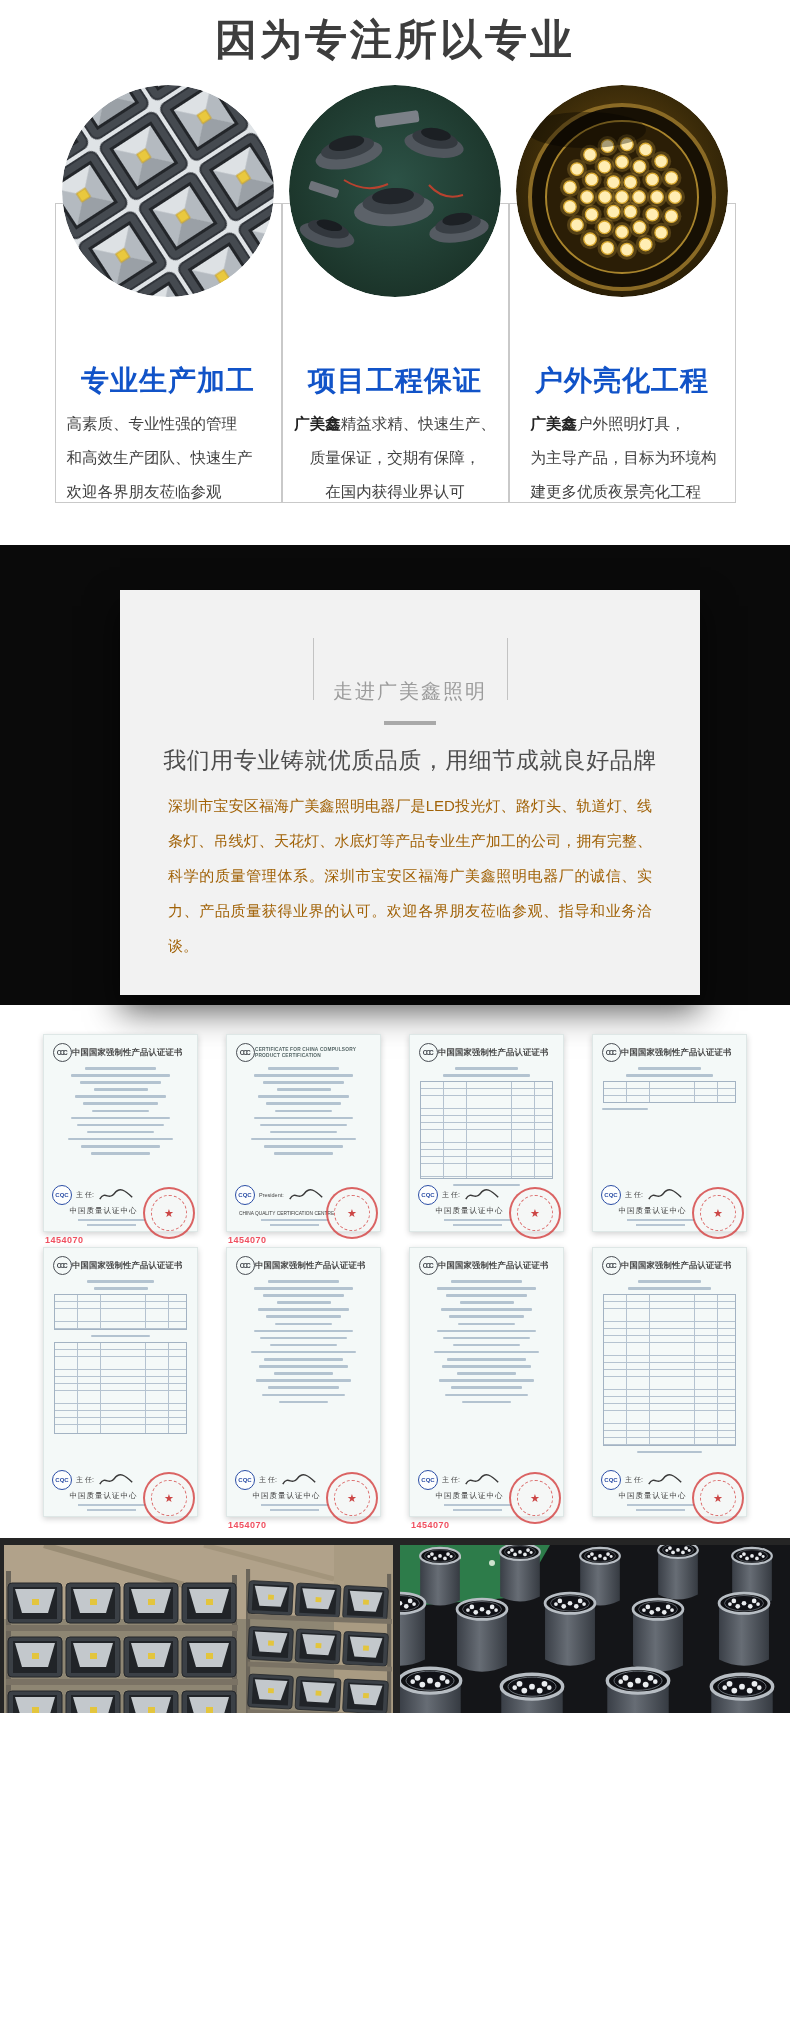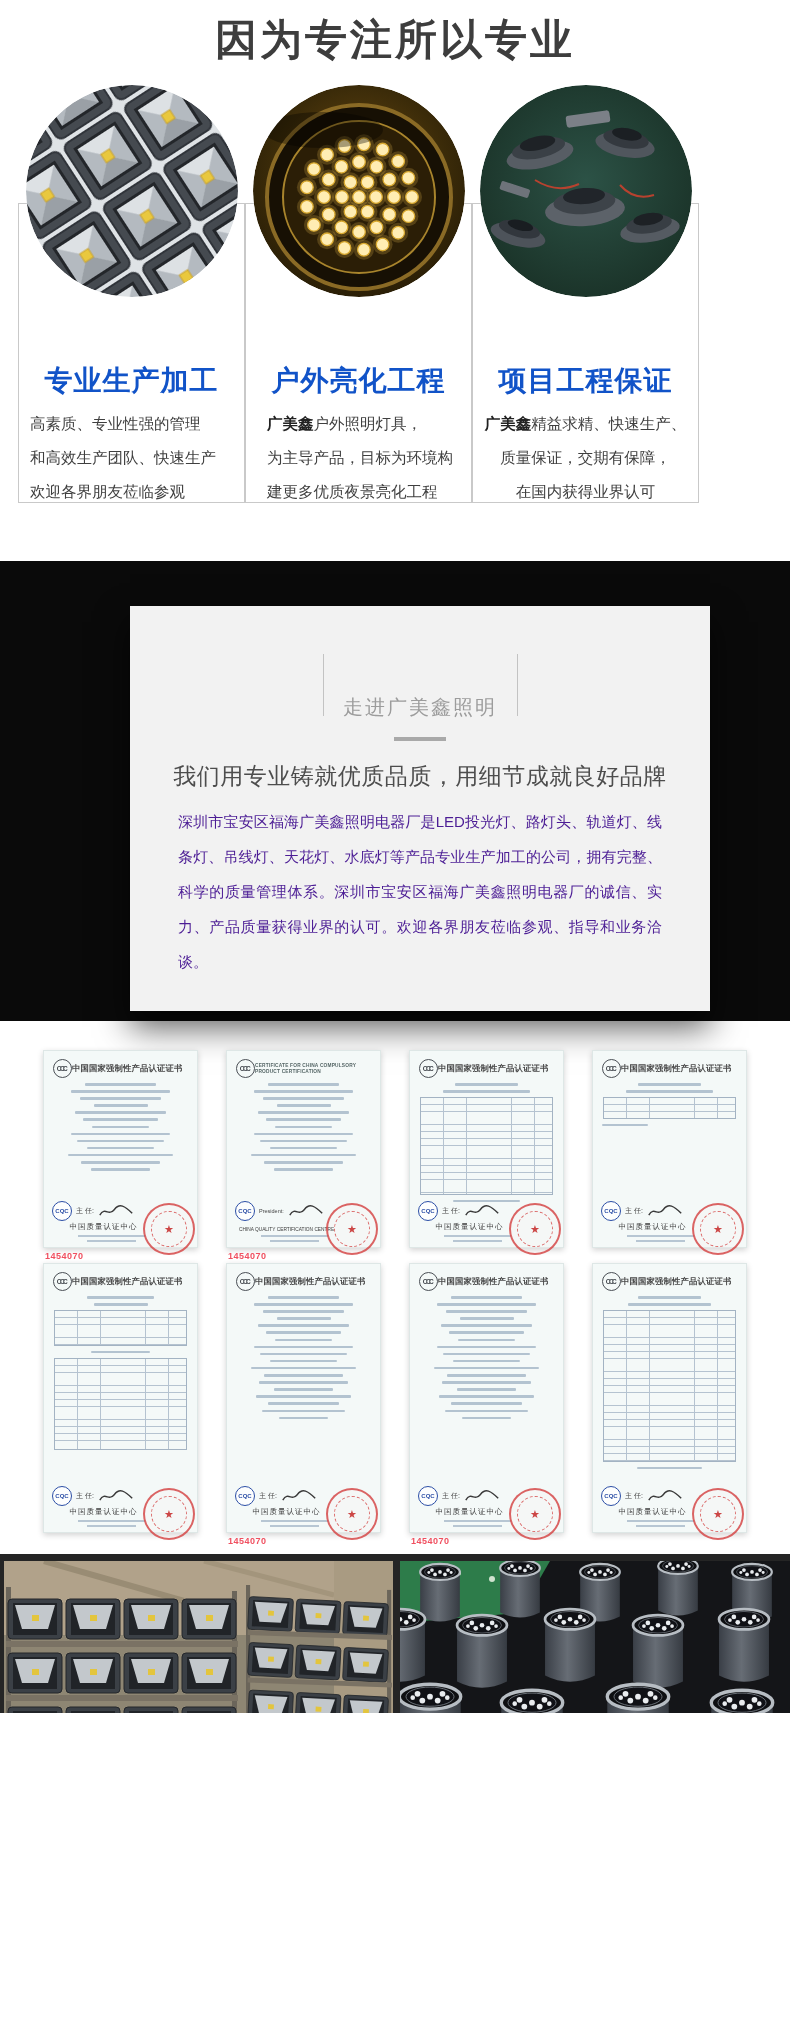--- a/index.html
+++ b/index.html
@@ -4,44 +4,44 @@
 <style>
   html,body{margin:0;padding:0;}
   body{width:790px;background:#ffffff;font-family:"Liberation Sans","DejaVu Sans",sans-serif;}
   .page{width:790px;height:1713px;overflow:hidden;position:relative;background:#fff;}
 
   
   .hero{height:80px;display:flex;align-items:center;justify-content:center;}
   .hero h1{margin:0;font-size:42px;font-weight:600;color:#3d3d3d;letter-spacing:3px;}
 
   
-  .features{height:425px;margin-bottom:56px;display:flex;justify-content:flex-start;padding:0 18px;box-sizing:border-box;}
+  .features{height:425px;margin-bottom:40px;display:flex;justify-content:center;padding:0 18px;box-sizing:border-box;}
   .feature-col{position:relative;width:227px;}
   .feature-box{position:absolute;top:123px;left:0;right:0;height:300px;border:1px solid #c9c9c9;background:#fff;box-sizing:border-box;}
   .feature-circle{position:absolute;top:5px;left:50%;transform:translateX(-50%);width:212px;height:212px;border-radius:50%;overflow:hidden;z-index:2;background:#fff;}
   .feature-circle svg{display:block;}
   .feature-heading{position:absolute;top:282px;left:0;right:0;text-align:center;font-size:28px;font-weight:bold;color:#1153c8;z-index:3;letter-spacing:1px;}
   .feature-text{position:absolute;top:327px;left:0;right:0;z-index:3;font-size:15.5px;color:#3f3f3f;line-height:34px;}
   .feature-text p{margin:0;}
   .feature-text b{font-weight:bold;color:#222;}
   .ft-left{padding:0 12px;text-align:left;}
   .ft-left2{padding:0 10px 0 22px;text-align:left;}
   .ft-center{text-align:center;padding:0 6px;}
 
   
-  .about{height:460px;background:#0a0a0a;padding-left:10px;}
+  .about{height:460px;background:#0a0a0a;}
   .about-card{position:relative;top:45px;margin-left:120px;width:580px;height:405px;background:#f2f2f2;box-shadow:0 16px 32px rgba(0,0,0,.65);box-sizing:border-box;}
   .tagline-row{position:relative;padding-top:88px;text-align:center;}
   .vline{position:absolute;top:48px;width:1px;height:62px;background:#c3c3c3;}
   .vline.l{left:calc(50% - 97px);}
   .vline.r{left:calc(50% + 97px);}
   .tagline{font-size:20px;color:#9c9c9c;letter-spacing:2px;}
   .divider{width:52px;height:4px;background:#a9a9a9;margin:16px auto 0;}
   .about-headline{margin:20px auto 0;text-align:center;font-size:23px;color:#4d4d4d;letter-spacing:.5px;}
-  .about-body{width:484px;margin:12px auto 0;font-size:15px;line-height:35px;color:#4c1d95;text-align:justify;}
+  .about-body{width:484px;margin:12px auto 0;font-size:15px;line-height:35px;color:#a16207;text-align:justify;}
 
   
   .certs{height:533px;box-sizing:border-box;padding-top:29px;background:#fff;}
   .cert-row{display:flex;justify-content:center;gap:28px;}
   .cert-row.r1{margin-bottom:15px;}
   .cert-row.r1 .cert{height:198px;}
   .cert-row.r2 .cert{height:270px;}
   .cert{width:155px;box-sizing:border-box;position:relative;background:#f4f9f8;border:1px solid #dee7e6;box-shadow:0 2px 6px rgba(0,0,0,.18);padding:8px 9px 0;}
   .cert-head{display:flex;align-items:center;margin-bottom:5px;}
   .ccc{flex:none;width:19px;height:19px;border:1.4px solid #4a4f55;border-radius:50%;color:#40454b;font-size:6.5px;font-weight:bold;letter-spacing:-1.6px;display:flex;align-items:center;justify-content:center;box-sizing:border-box;padding-right:2px;}
@@ -101,20 +101,72 @@
             </pattern>
           </defs>
           <circle cx="106" cy="106" r="106" fill="url(#flpat)"></circle>
         </svg>
       </div>
       <div class="feature-heading">专业生产加工</div>
       <div class="feature-text ft-left">
         <p><b></b><span>高素质、专业性强的管理</span></p>
         <p><span>和高效生产团队、快速生产</span></p>
         <p><span>欢迎各界朋友莅临参观</span></p>
+      </div>
+    </div>
+
+    <div class="feature-col">
+      <div class="feature-box"></div>
+      <div class="feature-circle">
+        <svg width="212" height="212" viewBox="0 0 212 212">
+          <defs>
+            <radialGradient id="fg" cx="50%" cy="45%" r="75%">
+              <stop offset="0%" stop-color="#2c5246"></stop>
+                <stop offset="100%" stop-color="#15291f"></stop>
+            </radialGradient>
+          </defs>
+          <circle cx="106" cy="106" r="106" fill="url(#fg)"></circle>
+          <g>
+            <g transform="translate(60,70) rotate(-12)">
+              <ellipse rx="34" ry="13" fill="#575d64"></ellipse>
+                <ellipse cy="-7" rx="27" ry="10" fill="#3a4046"></ellipse>
+                <ellipse cy="-12" rx="18" ry="7" fill="#1e2226"></ellipse>
+            </g>
+            <g transform="translate(145,60) rotate(10)">
+              <ellipse rx="30" ry="12" fill="#50565d"></ellipse>
+                <ellipse cy="-6" rx="23" ry="9" fill="#34393f"></ellipse>
+                <ellipse cy="-11" rx="15" ry="6" fill="#1b1f23"></ellipse>
+            </g>
+            <g transform="translate(105,125) rotate(-4)">
+              <ellipse rx="40" ry="16" fill="#5c6269"></ellipse>
+                <ellipse cy="-8" rx="31" ry="12" fill="#3d4349"></ellipse>
+                <ellipse cy="-14" rx="21" ry="8" fill="#21252a"></ellipse>
+            </g>
+            <g transform="translate(38,150) rotate(14)">
+              <ellipse rx="28" ry="11" fill="#4d535a"></ellipse>
+                <ellipse cy="-6" rx="21" ry="8" fill="#32373d"></ellipse>
+                <ellipse cy="-10" rx="13" ry="5" fill="#191d21"></ellipse>
+            </g>
+            <g transform="translate(170,145) rotate(-9)">
+              <ellipse rx="30" ry="12" fill="#555b62"></ellipse>
+                <ellipse cy="-6" rx="23" ry="9" fill="#383e44"></ellipse>
+                <ellipse cy="-11" rx="15" ry="6" fill="#1d2125"></ellipse>
+            </g>
+            <rect x="86" y="28" width="44" height="12" rx="3" fill="#7b8087" transform="rotate(-8 108 34)"></rect>
+            <rect x="20" y="100" width="30" height="9" rx="2" fill="#6e737a" transform="rotate(18 35 104)"></rect>
+            <path d="M55 95 q22 14 44 4" stroke="#b8422f" stroke-width="2" fill="none"></path>
+            <path d="M140 100 q14 16 34 10" stroke="#b8422f" stroke-width="2" fill="none"></path>
+          </g>
+        </svg>
+      </div>
+      <div class="feature-heading">项目工程保证</div>
+      <div class="feature-text ft-center">
+        <p><b>广美鑫</b><span>精益求精、快速生产、</span></p>
+        <p><span>质量保证，交期有保障，</span></p>
+        <p><span>在国内获得业界认可</span></p>
       </div>
     </div>
 
     <div class="feature-col">
       <div class="feature-box"></div>
       <div class="feature-circle">
         <svg width="212" height="212" viewBox="0 0 212 212">
           <defs>
             <radialGradient id="wg" cx="50%" cy="42%" r="75%">
               <stop offset="0%" stop-color="#6e4d12"></stop>
@@ -202,72 +254,20 @@
           <ellipse cx="70" cy="45" rx="60" ry="18" fill="#000" opacity="0.35"></ellipse>
         </svg>
       </div>
       <div class="feature-heading">户外亮化工程</div>
       <div class="feature-text ft-left2">
         <p><b>广美鑫</b><span>户外照明灯具，</span></p>
         <p><span>为主导产品，目标为环境构</span></p>
         <p><span>建更多优质夜景亮化工程</span></p>
       </div>
     </div>
-
-    <div class="feature-col">
-      <div class="feature-box"></div>
-      <div class="feature-circle">
-        <svg width="212" height="212" viewBox="0 0 212 212">
-          <defs>
-            <radialGradient id="fg" cx="50%" cy="45%" r="75%">
-              <stop offset="0%" stop-color="#2c5246"></stop>
-                <stop offset="100%" stop-color="#15291f"></stop>
-            </radialGradient>
-          </defs>
-          <circle cx="106" cy="106" r="106" fill="url(#fg)"></circle>
-          <g>
-            <g transform="translate(60,70) rotate(-12)">
-              <ellipse rx="34" ry="13" fill="#575d64"></ellipse>
-                <ellipse cy="-7" rx="27" ry="10" fill="#3a4046"></ellipse>
-                <ellipse cy="-12" rx="18" ry="7" fill="#1e2226"></ellipse>
-            </g>
-            <g transform="translate(145,60) rotate(10)">
-              <ellipse rx="30" ry="12" fill="#50565d"></ellipse>
-                <ellipse cy="-6" rx="23" ry="9" fill="#34393f"></ellipse>
-                <ellipse cy="-11" rx="15" ry="6" fill="#1b1f23"></ellipse>
-            </g>
-            <g transform="translate(105,125) rotate(-4)">
-              <ellipse rx="40" ry="16" fill="#5c6269"></ellipse>
-                <ellipse cy="-8" rx="31" ry="12" fill="#3d4349"></ellipse>
-                <ellipse cy="-14" rx="21" ry="8" fill="#21252a"></ellipse>
-            </g>
-            <g transform="translate(38,150) rotate(14)">
-              <ellipse rx="28" ry="11" fill="#4d535a"></ellipse>
-                <ellipse cy="-6" rx="21" ry="8" fill="#32373d"></ellipse>
-                <ellipse cy="-10" rx="13" ry="5" fill="#191d21"></ellipse>
-            </g>
-            <g transform="translate(170,145) rotate(-9)">
-              <ellipse rx="30" ry="12" fill="#555b62"></ellipse>
-                <ellipse cy="-6" rx="23" ry="9" fill="#383e44"></ellipse>
-                <ellipse cy="-11" rx="15" ry="6" fill="#1d2125"></ellipse>
-            </g>
-            <rect x="86" y="28" width="44" height="12" rx="3" fill="#7b8087" transform="rotate(-8 108 34)"></rect>
-            <rect x="20" y="100" width="30" height="9" rx="2" fill="#6e737a" transform="rotate(18 35 104)"></rect>
-            <path d="M55 95 q22 14 44 4" stroke="#b8422f" stroke-width="2" fill="none"></path>
-            <path d="M140 100 q14 16 34 10" stroke="#b8422f" stroke-width="2" fill="none"></path>
-          </g>
-        </svg>
-      </div>
-      <div class="feature-heading">项目工程保证</div>
-      <div class="feature-text ft-center">
-        <p><b>广美鑫</b><span>精益求精、快速生产、</span></p>
-        <p><span>质量保证，交期有保障，</span></p>
-        <p><span>在国内获得业界认可</span></p>
-      </div>
-    </div>
   </section>
 
   <section class="about">
     <div class="about-card">
       <div class="tagline-row">
         <span class="vline l"></span>
         <span class="tagline">走进广美鑫照明</span>
         <span class="vline r"></span>
       </div>
       <div class="divider"></div>

